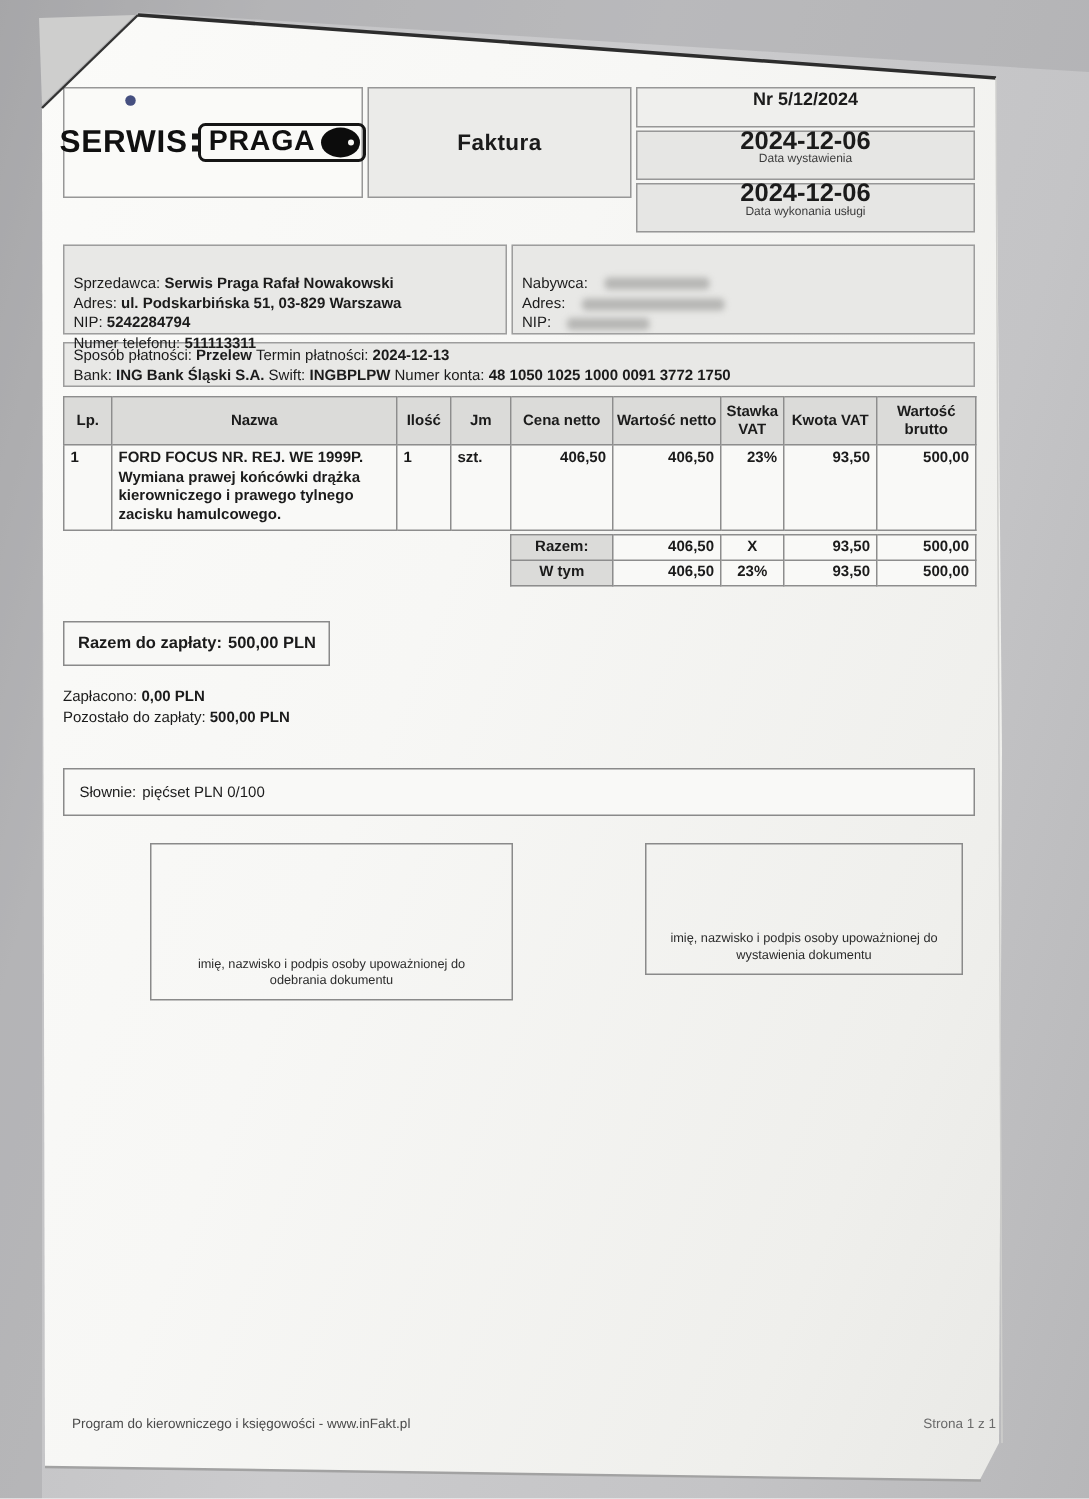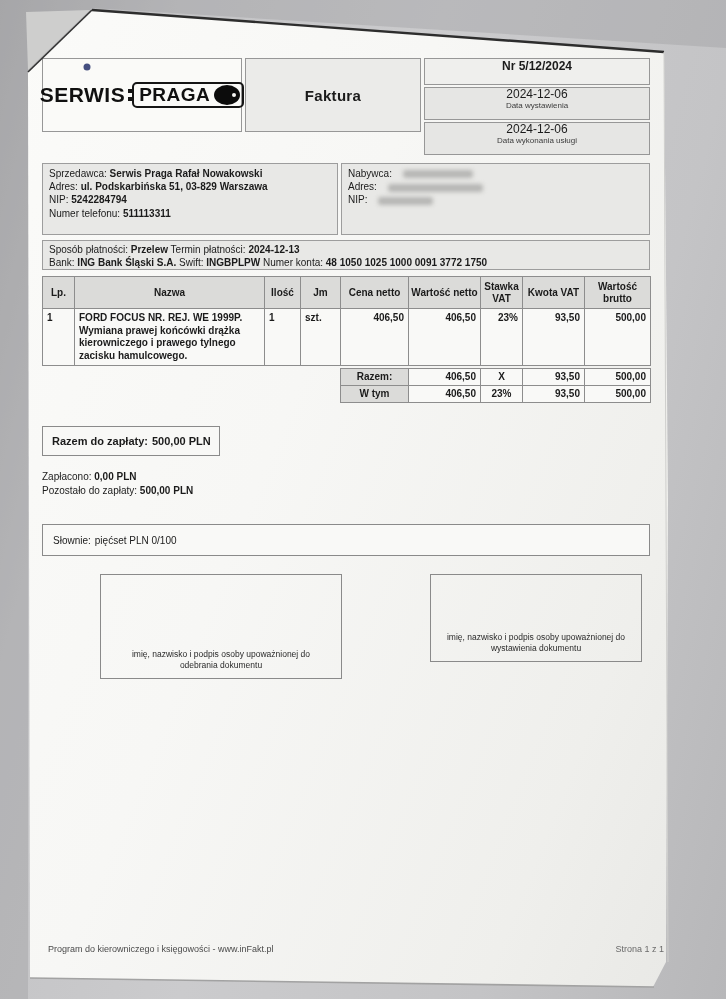--- a/index.html
+++ b/index.html
@@ -45,25 +45,25 @@
     background:#f6f6f4;border-radius:50%;}
 
   .title-box{flex:1;height:74px;border:1px solid #979797;background:#ebebe9;
     display:flex;align-items:center;justify-content:center;}
   .title{font-weight:bold;font-size:15px;letter-spacing:.3px;}
 
   .meta-col{width:226px;display:flex;flex-direction:column;gap:2px;}
   .meta-box{border:1px solid #979797;background:#e6e6e4;height:33px;
     display:flex;flex-direction:column;align-items:center;justify-content:flex-start;}
   .meta-box.numbox{height:27px;background:#efefed;font-weight:bold;font-size:12px;}
-  .meta-val{font-weight:normal;font-size:12px;line-height:12px;}
+  .meta-val{font-weight:bold;font-size:17px;line-height:12px;}
   .meta-lbl{font-size:8px;color:#3c3c3c;line-height:9px;margin-top:1px;}
 
   .party-row{display:flex;gap:3px;margin-top:8px;}
-  .party{border:1px solid #9d9d9d;background:#e8e8e6;padding:3px 6px;height:72px;
+  .party{border:1px solid #9d9d9d;background:#e8e8e6;padding:19px 6px;height:60px;
     font-size:10px;line-height:13.2px;}
   .seller{width:296px;}
   .buyer{flex:1;}
   .pline b{font-weight:bold;}
   .smudge{display:inline-block;height:8px;border-radius:3px;background:#b6b6b4;
     filter:blur(2px);margin-left:8px;vertical-align:middle;}
   .w70{width:70px}.w90{width:95px}.w55{width:55px}
 
   .payment{margin-top:5px;height:30px;border:1px solid #9d9d9d;background:#e8e8e6;
     padding:2px 6px;font-size:10px;line-height:13px;}

